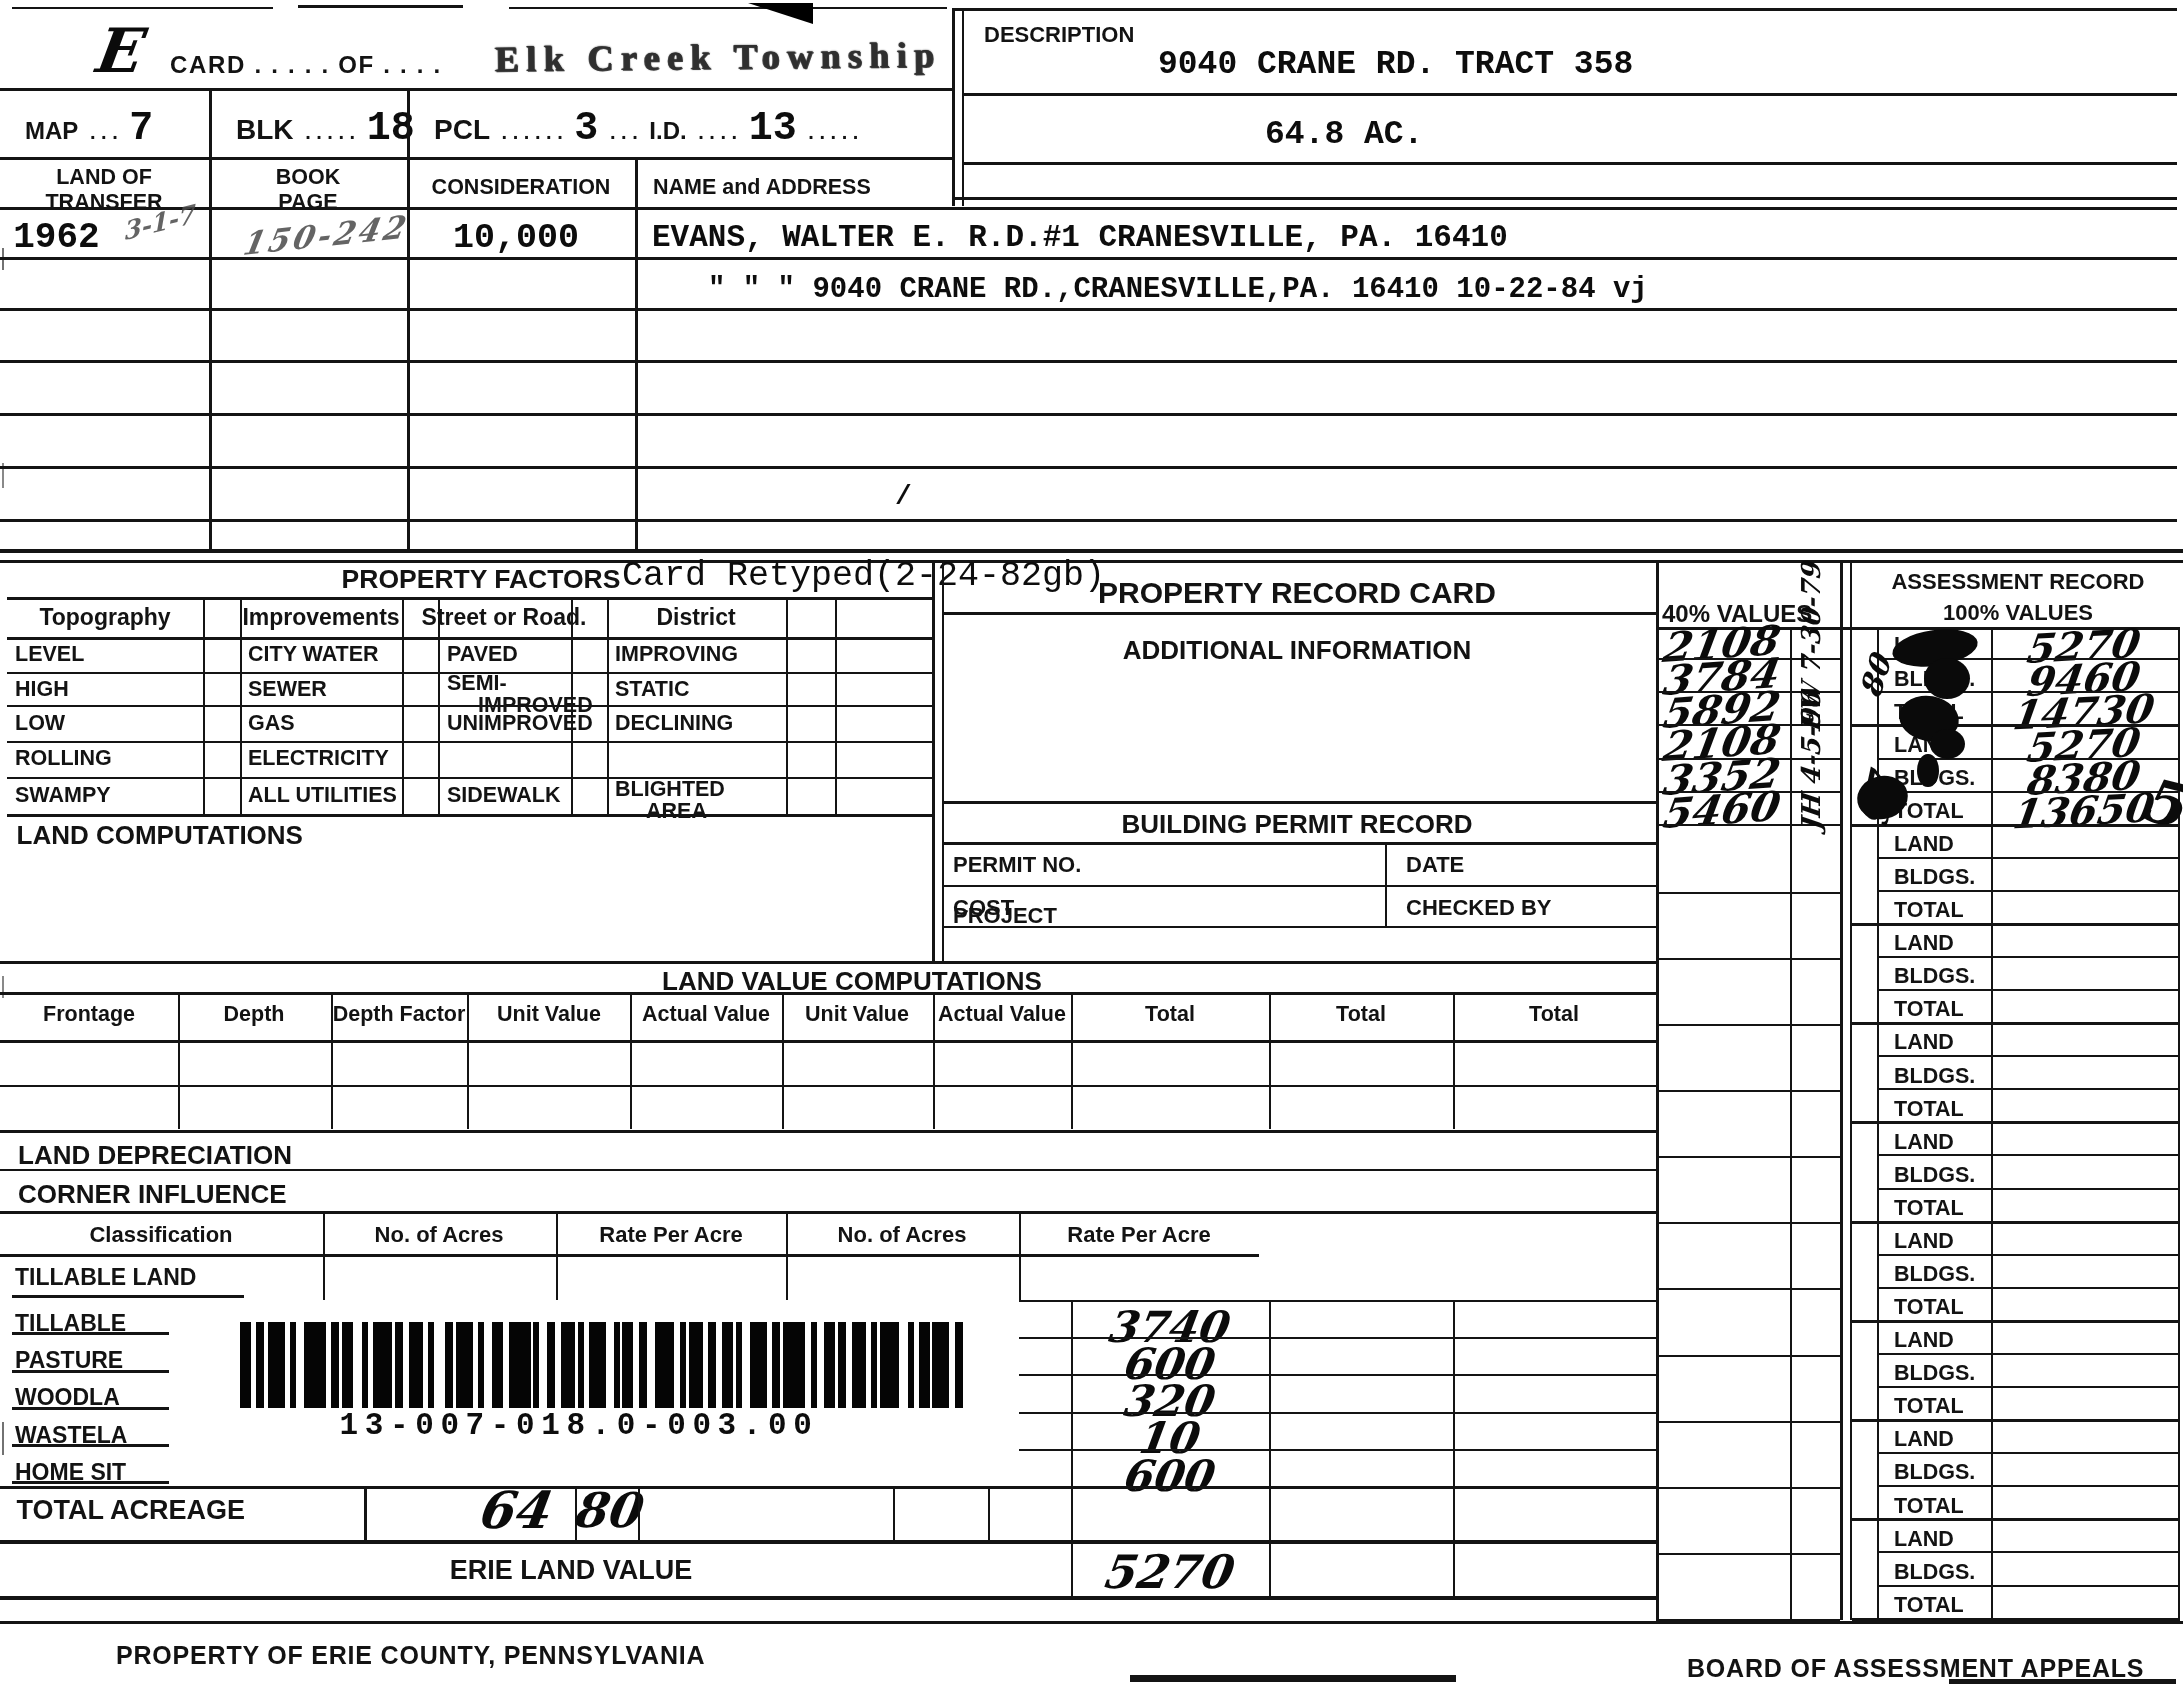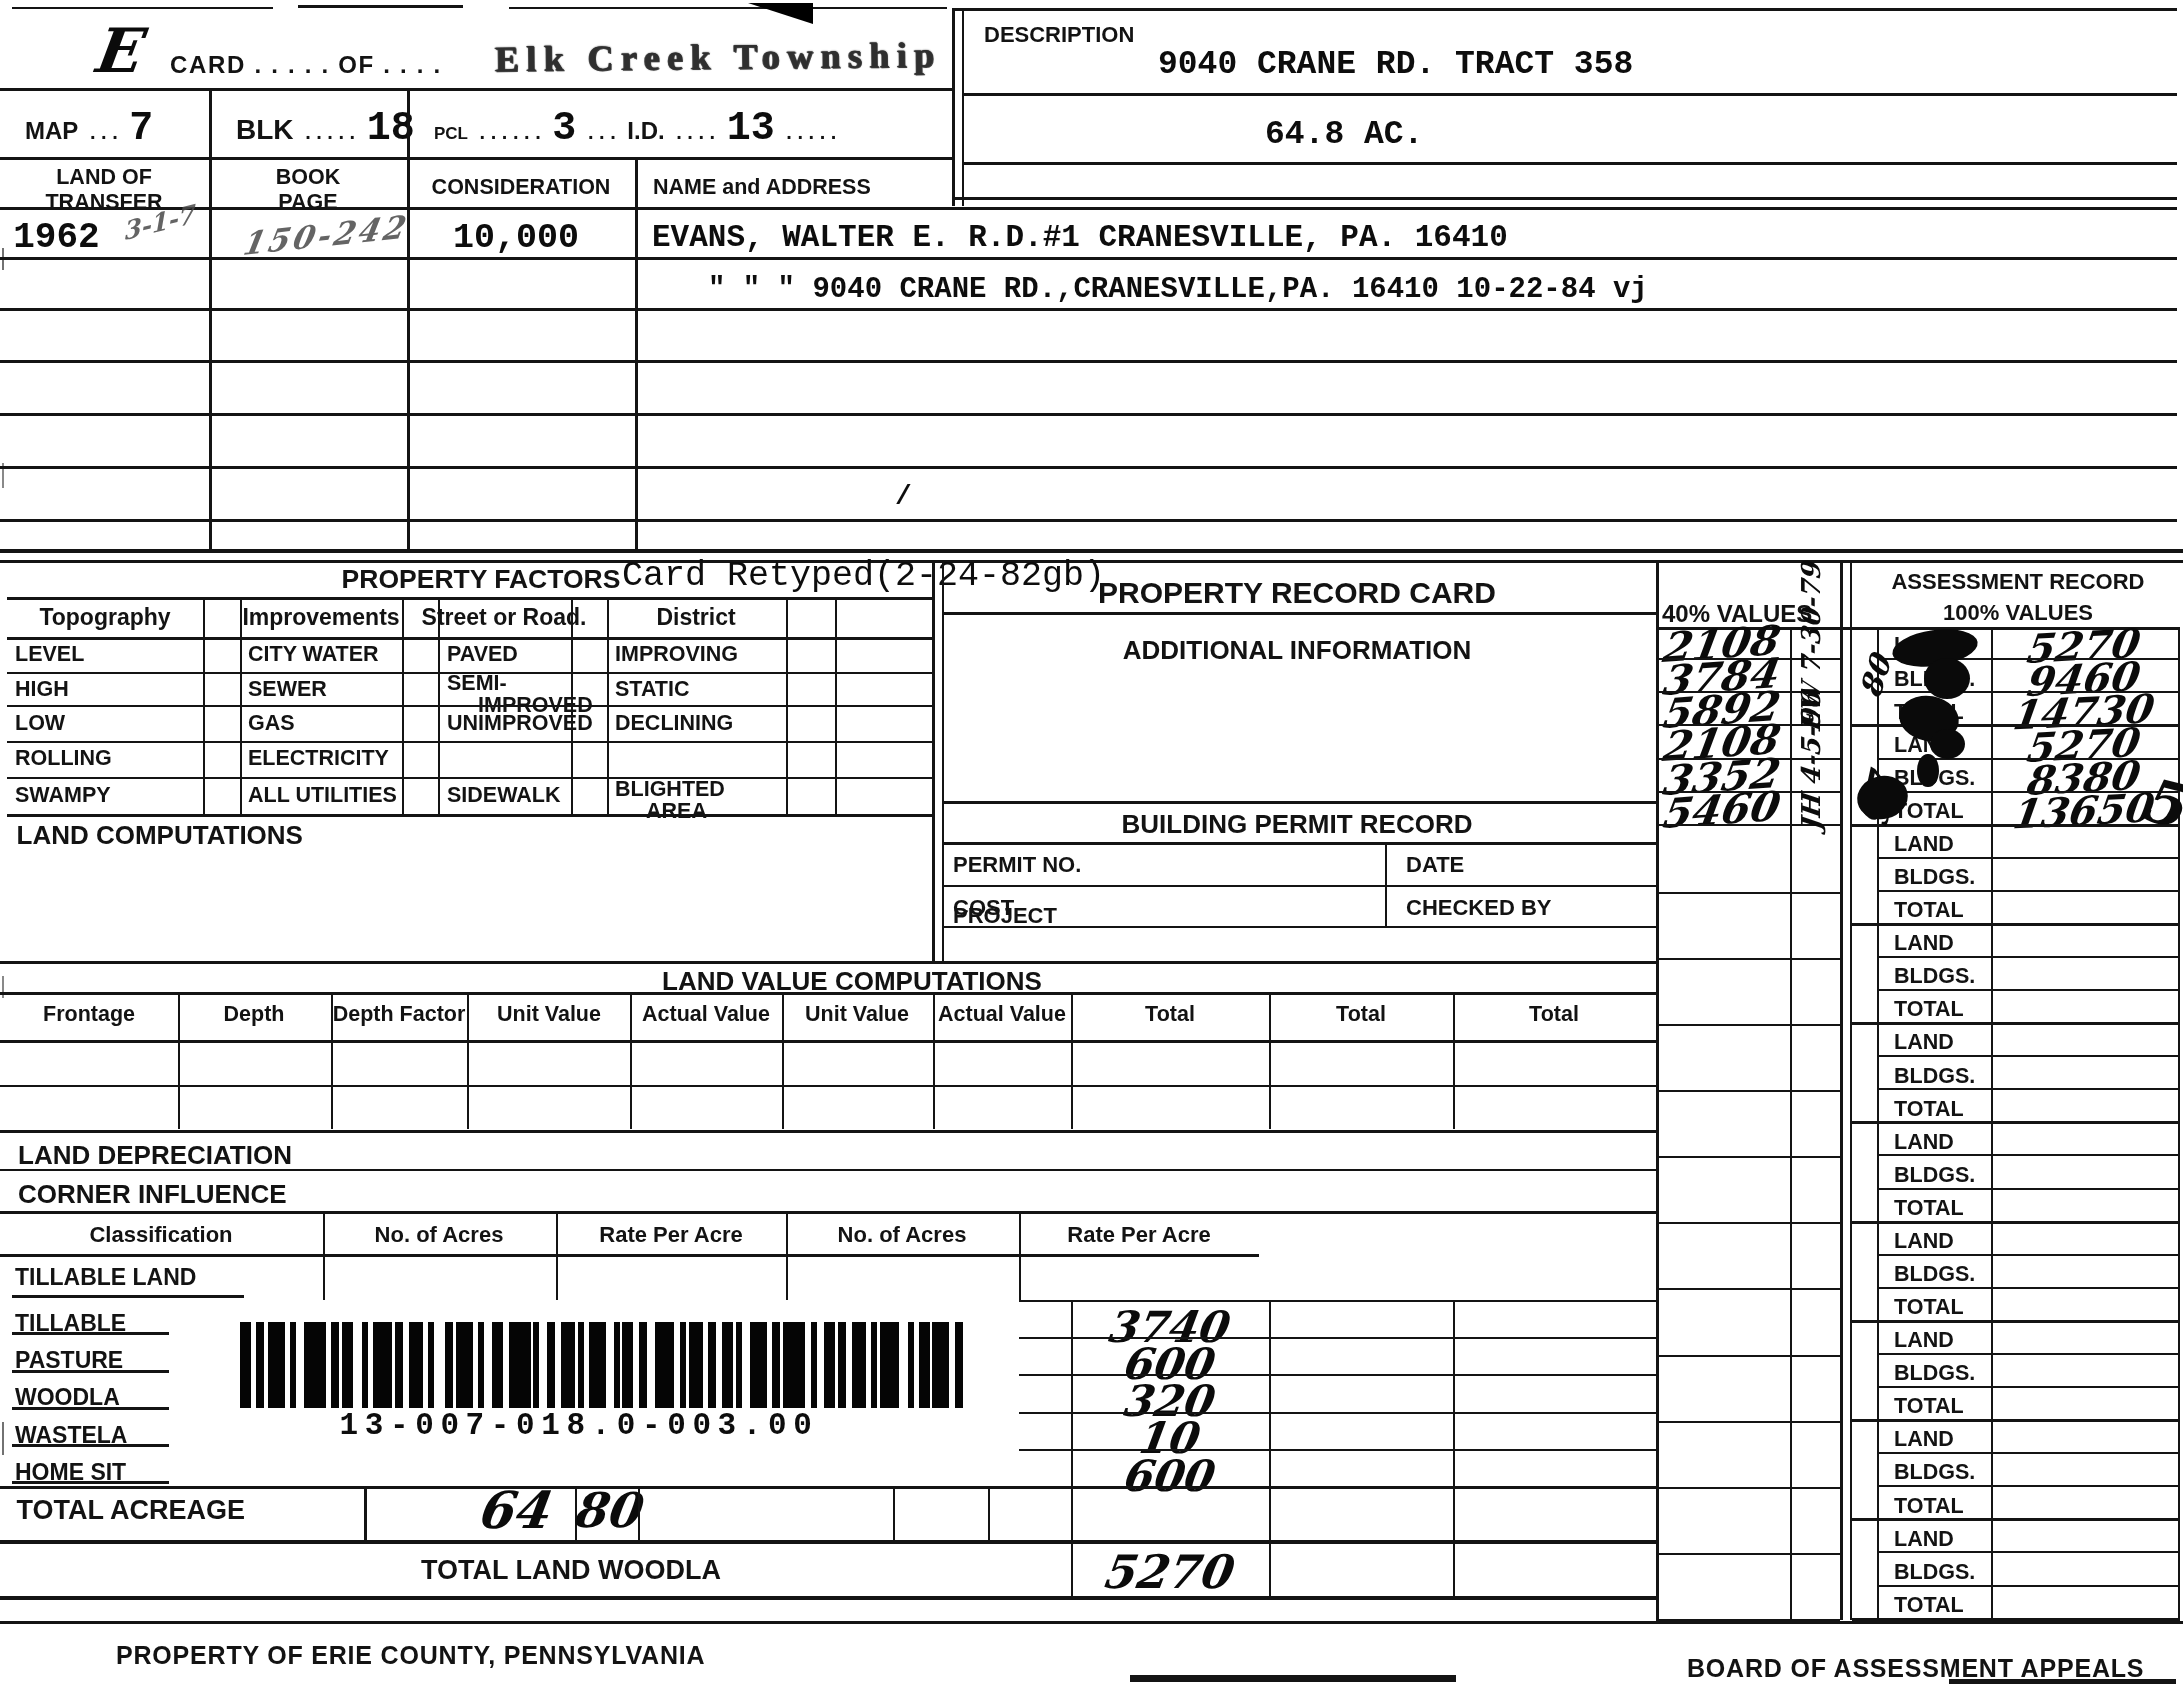--- a/index.html
+++ b/index.html
@@ -48,21 +48,21 @@
     <span class="lbl" style="position:static;font-size:24px">MAP</span>
     <span class="lbl" style="position:static;font-size:20px">. . .</span>
     <span class="typed" style="position:static;font-size:40px">7</span>
   </div>
   <div style="position:absolute;left:236px;top:106px;display:flex;align-items:baseline;gap:11.6px">
     <span class="lbl" style="position:static;font-size:28px">BLK</span>
     <span class="lbl" style="position:static;font-size:20px">. . . . .</span>
     <span class="typed" style="position:static;font-size:40px">18</span>
   </div>
   <div style="position:absolute;left:434px;top:106px;display:flex;align-items:baseline;gap:11.6px">
-    <span class="lbl" style="position:static;font-size:17px">PCL</span>
+    <span class="lbl" style="position:static;font-size:28px">PCL</span>
     <span class="lbl" style="position:static;font-size:20px">. . . . . .</span>
     <span class="typed" style="position:static;font-size:40px">3</span>
     <span class="lbl" style="position:static;font-size:20px">. . .</span>
     <span class="lbl" style="position:static;font-size:24px">I.D.</span>
     <span class="lbl" style="position:static;font-size:20px">. . . .</span>
     <span class="typed" style="position:static;font-size:40px">13</span>
     <span class="lbl" style="position:static;font-size:20px">. . . . .</span>
   </div>
   <div class="hl" style="left:0;top:157px;width:954px;height:3.3px"></div>
 
@@ -333,21 +333,21 @@
   <div class="lbl" style="left:16.5px;top:1495px;font-size:27px">TOTAL ACREAGE</div>
   <div class="vl" style="left:364px;top:1486px;width:2.5px;height:54px"></div>
   <div class="hw hwctr" style="left:517px;top:1480px;font-size:51px">64</div>
   <div class="vl" style="left:575px;top:1486px;width:1.7px;height:54px"></div>
   <div class="hw hwctr" style="left:610px;top:1482px;font-size:48px">80</div>
   <div class="vl" style="left:638px;top:1486px;width:1.7px;height:54px"></div>
   <div class="vl" style="left:893px;top:1486px;width:1.7px;height:54px"></div>
   <div class="vl" style="left:988px;top:1486px;width:1.7px;height:54px"></div>
   <div class="hl" style="left:0;top:1540px;width:1656px;height:4.1px"></div>
 
-  <div class="lbl ctr" style="left:571px;top:1555px;font-size:27px">TOTAL LAND WOODLA</div>
+  <div class="lbl ctr" style="left:571px;top:1555px;font-size:27px">ERIE LAND VALUE</div>
   <div class="hw hwctr" style="left:1170px;top:1545px;font-size:46px">5270</div>
   <div class="hl" style="left:0;top:1596px;width:1656px;height:4.1px"></div>
   <div class="hl" style="left:0;top:1621px;width:2183px;height:2.5px"></div>
 
   <div class="lbl" style="left:1662px;top:600px;font-size:24px">40% VALUES</div>
   <div class="lbl ctr" style="left:2018px;top:569px;font-size:22px">ASSESSMENT RECORD</div>
   <div class="lbl ctr" style="left:2018px;top:600px;font-size:22px">100% VALUES</div>
   <div class="hl" style="left:1656px;top:627px;width:524px;height:2.5px"></div>
   <div class="vl" style="left:1790px;top:627px;width:1.7px;height:992px"></div>
   <div class="vl" style="left:1840px;top:561px;width:2.5px;height:1059px"></div>

